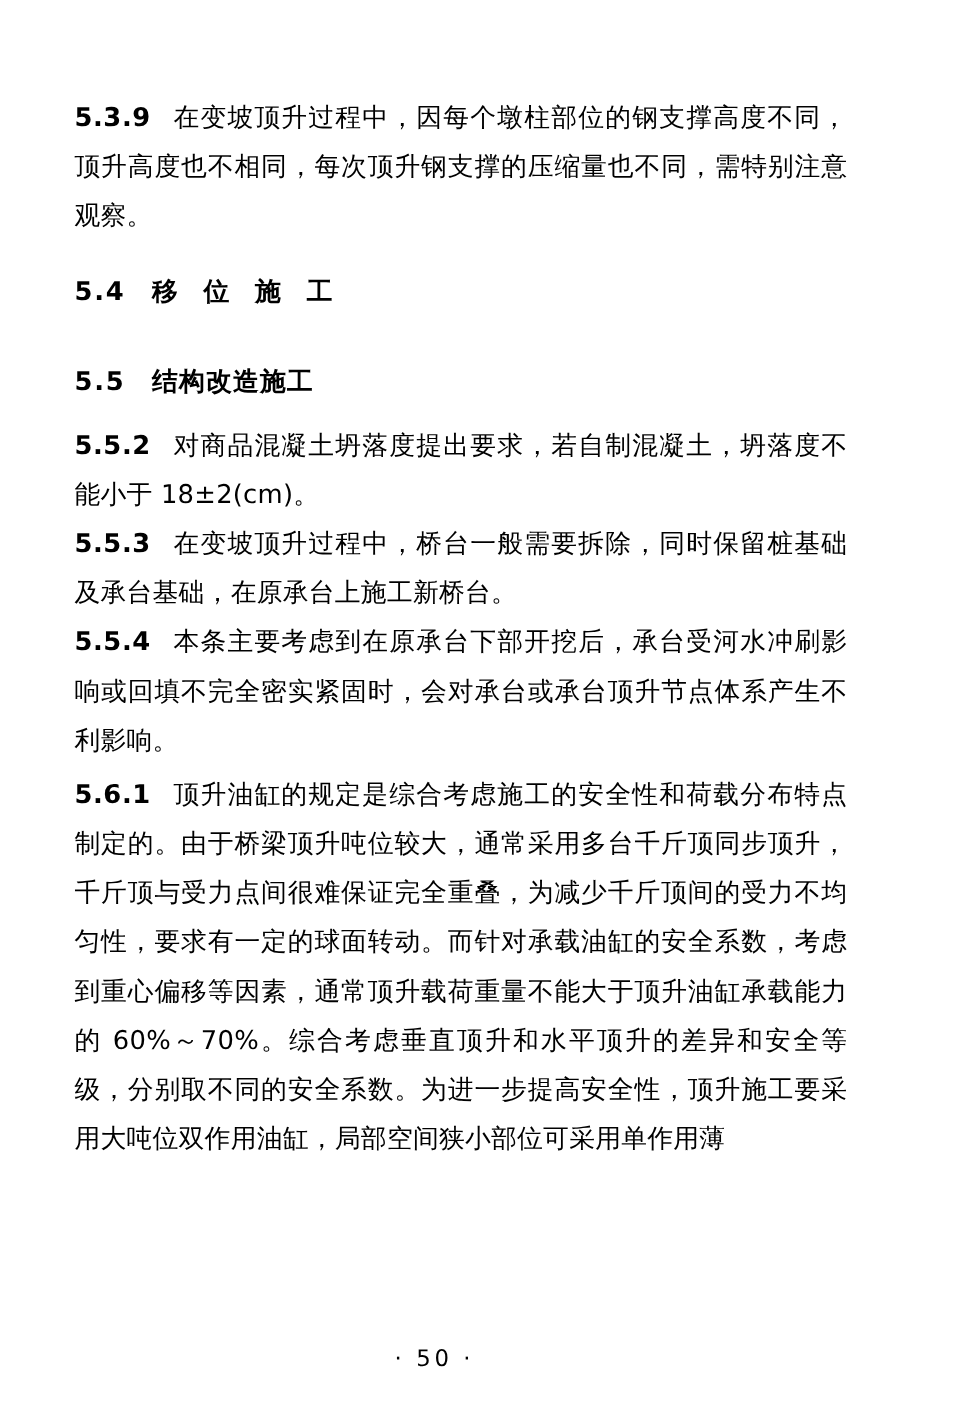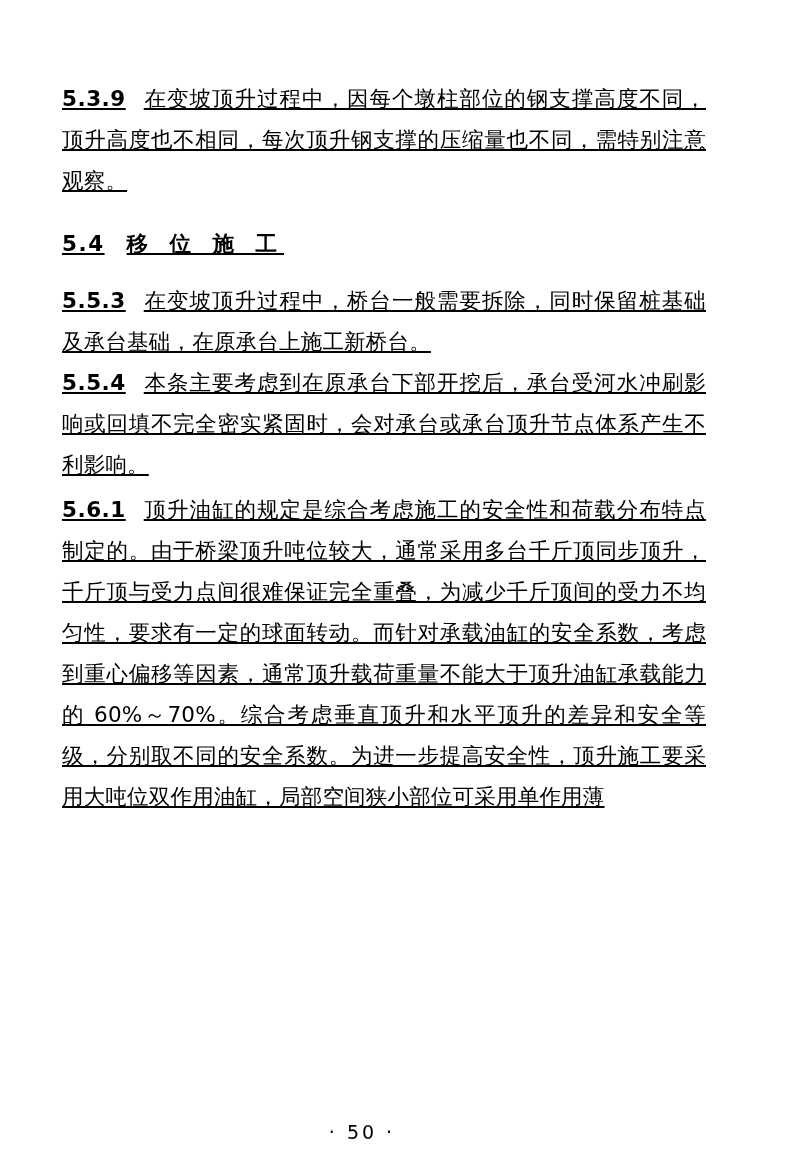--- a/index.html
+++ b/index.html
@@ -16,21 +16,20 @@
     overflow: hidden;
   }
   .page {
     position: absolute;
     left: 0;
     top: 0;
     width: 800px;
     height: 1171px;
     box-sizing: border-box;
     padding: 78px 94px 0 62px;
-    text-decoration: underline;
   }
   .para {
     font-size: 21.5px;
     line-height: 41px;
     text-align: justify;
     text-justify: inter-ideograph;
     letter-spacing: 0.2px;
     margin: 0 0 0 0;
   }
   .para .num {
@@ -82,21 +81,27 @@
   <div class="block-gap-s"></div>
 
   <div class="heading">
     <span class="hnum">5.4</span><span class="hgap"></span><span class="wide">移 位 施 工</span>
   </div>
 
 
 
   <div class="block-gap-s"></div>
 
+  <div class="heading">
+    <span class="hnum">5.5</span><span class="hgap"></span><span>结构改造施工</span>
+  </div>
 
+  <p class="para">
+    <span class="num">5.5.2</span><span class="gap"></span><span>对商品混凝土坍落度提出要求，若自制混凝土，坍落度不能小于 18±2(cm)。</span>
+  </p>
 
   <p class="para">
     <span class="num">5.5.3</span><span class="gap"></span><span>在变坡顶升过程中，桥台一般需要拆除，同时保留桩基础及承台基础，在原承台上施工新桥台。</span>
   </p>
 
   <p class="para">
     <span class="num">5.5.4</span><span class="gap"></span><span>本条主要考虑到在原承台下部开挖后，承台受河水冲刷影响或回填不完全密实紧固时，会对承台或承台顶升节点体系产生不利影响。</span>
   </p>
 
   <div class="block-gap-s"></div>

